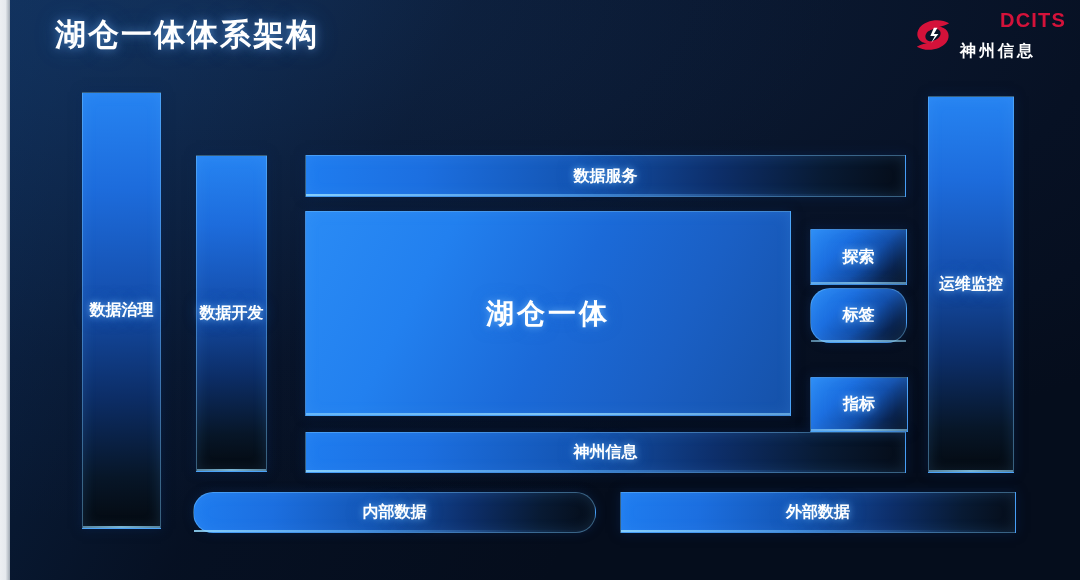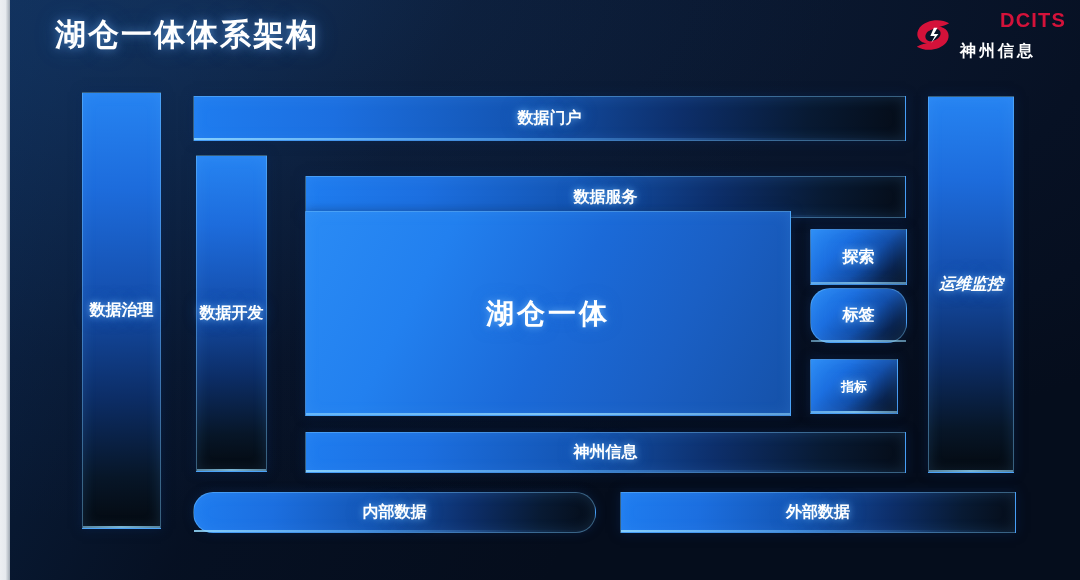--- a/index.html
+++ b/index.html
@@ -67,27 +67,27 @@
     background:linear-gradient(90deg, rgba(150,220,255,.85) 0%, rgba(110,190,255,.5) 45%, rgba(60,130,210,.12) 80%, rgba(0,0,0,0) 100%);
     pointer-events:none;
   }
   .bottom-glow.v{
     background:linear-gradient(90deg, rgba(150,220,255,.55) 0%, rgba(150,220,255,.8) 50%, rgba(150,220,255,.55) 100%);
   }
   
   #box-governance{left:82px;top:92px;width:79px;height:437px;font-size:16px;}
   #box-dev{left:196px;top:155px;width:71px;height:317px;font-size:16px;}
   #box-portal{left:193px;top:96px;width:713px;height:45px;font-size:16px;}
-  #box-service{left:305px;top:155px;width:601px;height:42px;font-size:16px;margin-top:21px;}
+  #box-service{left:305px;top:155px;width:601px;height:42px;font-size:16px;}
   #box-lakehouse{left:305px;top:211px;width:486px;height:205px;font-size:28px;letter-spacing:3px;}
   #box-collect{left:305px;top:432px;width:601px;height:41px;font-size:16px;}
   #box-explore{left:810px;top:213px;width:97px;height:56px;font-size:16px;margin-top:16px;}
   #box-tag{left:810px;top:288px;width:97px;height:55px;font-size:16px;border-radius:20px;}
-  #box-metric{left:810px;top:359px;width:88px;height:55px;font-size:13px;}
-  #box-ops{left:928px;top:96px;width:86px;height:377px;font-size:16px;font-style:italic;}
+  #box-metric{left:810px;top:377px;width:98px;height:55px;font-size:16px;}
+  #box-ops{left:928px;top:96px;width:86px;height:377px;font-size:16px;}
   #box-internal{left:193px;top:492px;width:403px;height:41px;font-size:16px;border-radius:20px;}
   #box-external{left:620px;top:492px;width:396px;height:41px;font-size:16px;}
 </style>
 </head>
 <body>
 
 <div class="slide">
   <div class="sheen"></div>
   <div class="edge-strip"></div>
 
@@ -108,24 +108,20 @@
   <div class="box grad-v" id="box-governance">
     <span>数据治理</span>
     <span class="bottom-glow v"></span>
   </div>
 
   <div class="box grad-v" id="box-dev">
     <span>数据开发</span>
     <span class="bottom-glow v"></span>
   </div>
 
-  <div class="box grad-h" id="box-portal">
-    <span>数据门户</span>
-    <span class="bottom-glow"></span>
-  </div>
 
   <div class="box grad-h" id="box-service">
     <span>数据服务</span>
     <span class="bottom-glow"></span>
   </div>
 
   <div class="box grad-c" id="box-lakehouse">
     <span>湖仓一体</span>
     <span class="bottom-glow v"></span>
   </div>

